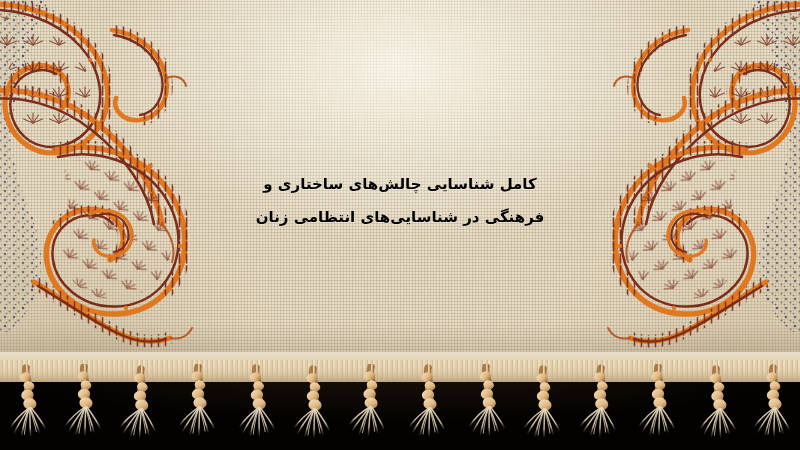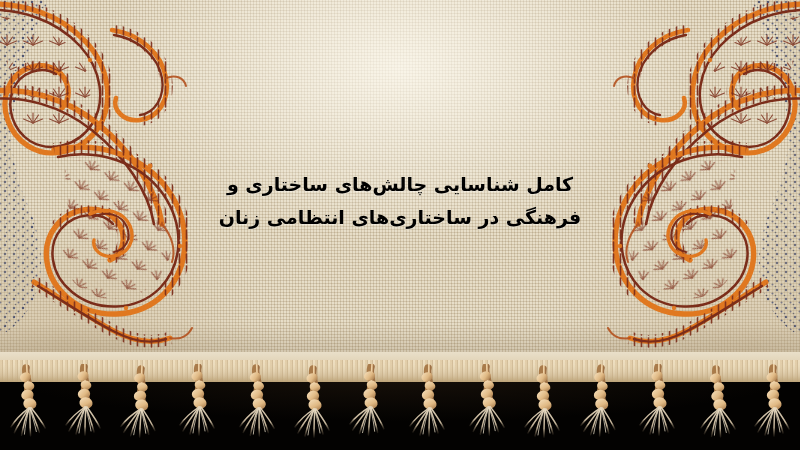--- a/index.html
+++ b/index.html
@@ -80,21 +80,21 @@
   #fringe{position:absolute;left:0;top:364px;width:800px;height:86px;}
   #fringe svg{display:block;width:100%;height:100%;}
 
   
   #title{
     position:absolute;left:0;right:0;top:168px;
     text-align:center;
     color:#000;
     direction:rtl;
     font-family:"DejaVu Sans", sans-serif;
-    font-size:19px;
+    font-size:15px;
     font-weight:700;
     line-height:33px;
     letter-spacing:0px;
     text-shadow:0 1px 0 rgba(255,255,255,.30);
     padding:0 150px;
   }
   #title .line{display:block;white-space:nowrap;}
 </style>
 </head>
 <body>
@@ -322,16 +322,16 @@
         <use href="#tassel" x="601" y="4" transform="rotate(2 601 4)"></use>
         <use href="#tassel" x="658" y="3"></use>
         <use href="#tassel" x="716" y="5" transform="rotate(-3 716 5)"></use>
         <use href="#tassel" x="773" y="4"></use>
       </g>
     </svg>
   </div>
 
   <div id="title">
     <span class="line">کامل شناسایی چالش‌های ساختاری و</span>
-    <span class="line">فرهنگی در ساختاری‌های انتظامی زنان</span>
+    <span class="line">فرهنگی در شناسایی‌های انتظامی زنان</span>
   </div>
 
 </div>
 
 </body></html>

